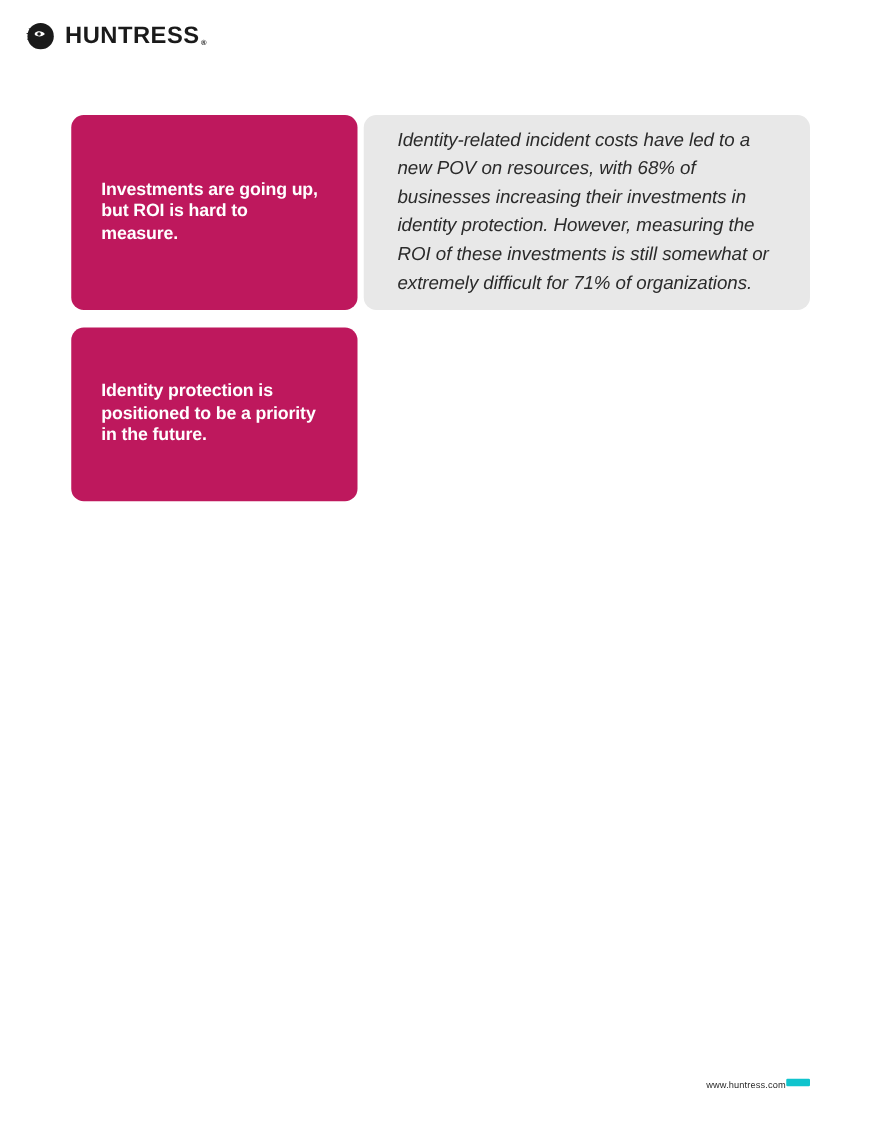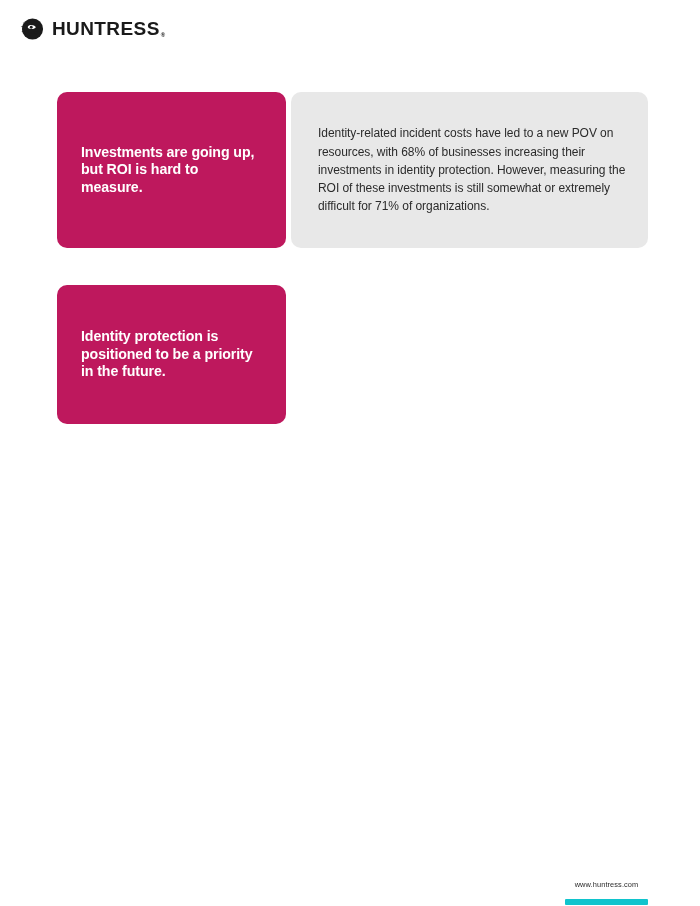--- a/index.html
+++ b/index.html
@@ -50,21 +50,21 @@
 
   
   .card {
     position: absolute;
     left: 57px;
     width: 591px;
     display: flex;
     gap: 5px;
   }
   #card-0 { top: 92px; height: 156px; }
-  #card-1 { top: 285px; height: 139px; }
+  #card-1 { top: 262px; height: 139px; }
 
   .card-heading-panel {
     width: 229px;
     flex: 0 0 auto;
     background: #be185d;
     border-radius: 10px;
     display: flex;
     align-items: center;
     box-sizing: border-box;
     padding: 0 23px 0 24px;
@@ -81,34 +81,35 @@
     flex: 1 1 auto;
     background: #e8e8e8;
     border-radius: 10px;
     display: flex;
     align-items: center;
     box-sizing: border-box;
     padding: 0 20px 0 27px;
   }
   .card-body-text {
     color: #2b2b2b;
-    font-size: 12px;
+    font-size: 15px;
     line-height: 1.52;
     letter-spacing: -0.05px;
+    font-style: italic;
   }
 
   
   .footer {
     position: absolute;
     right: 52px;
-    bottom: 1px;
+    bottom: 24px;
     width: 83px;
     display: flex;
-    flex-direction: column;
-    align-items: center;
+    flex-direction: row;
+    align-items: flex-start;
   }
   .footer-url {
     font-size: 7.4px;
     color: #2b2b2b;
     letter-spacing: 0.1px;
     text-align: center;
     margin-bottom: 10px;
     white-space: nowrap;
   }
   .footer-bar {

